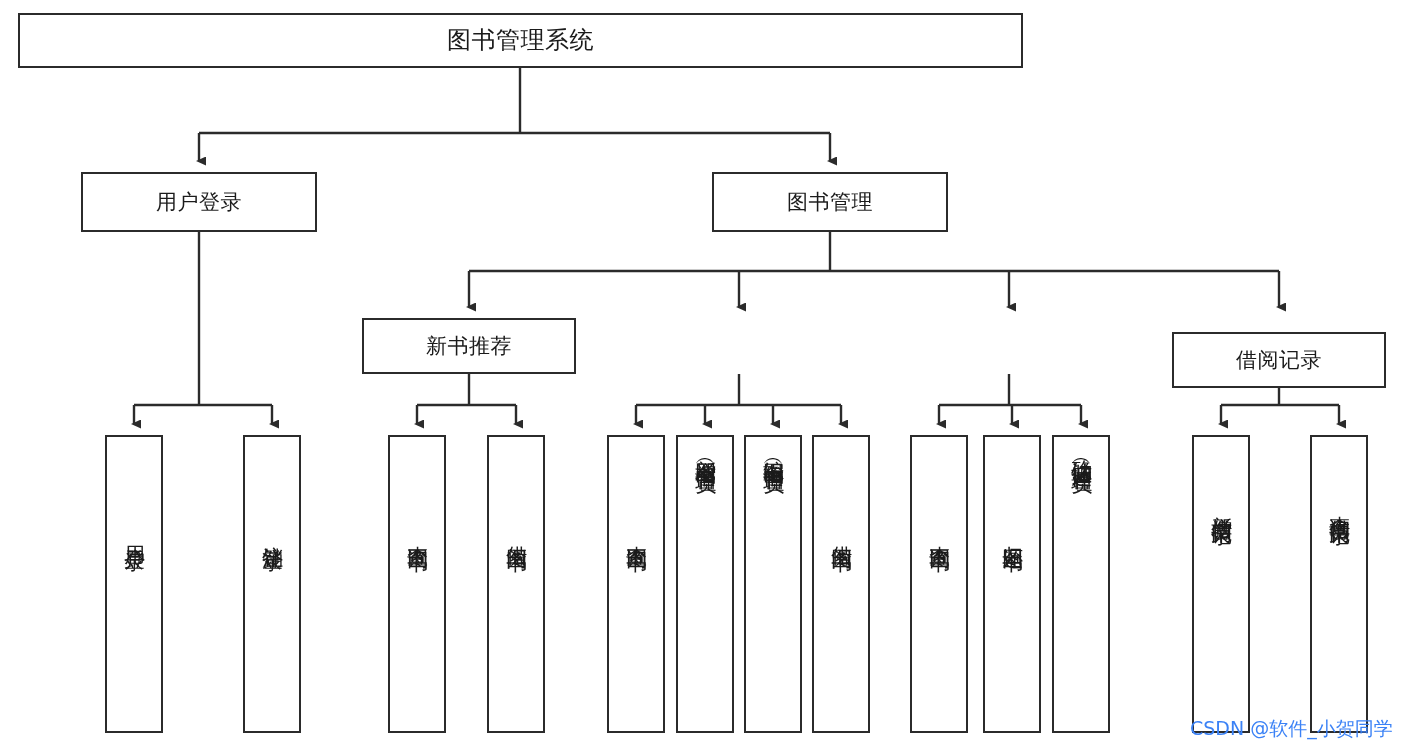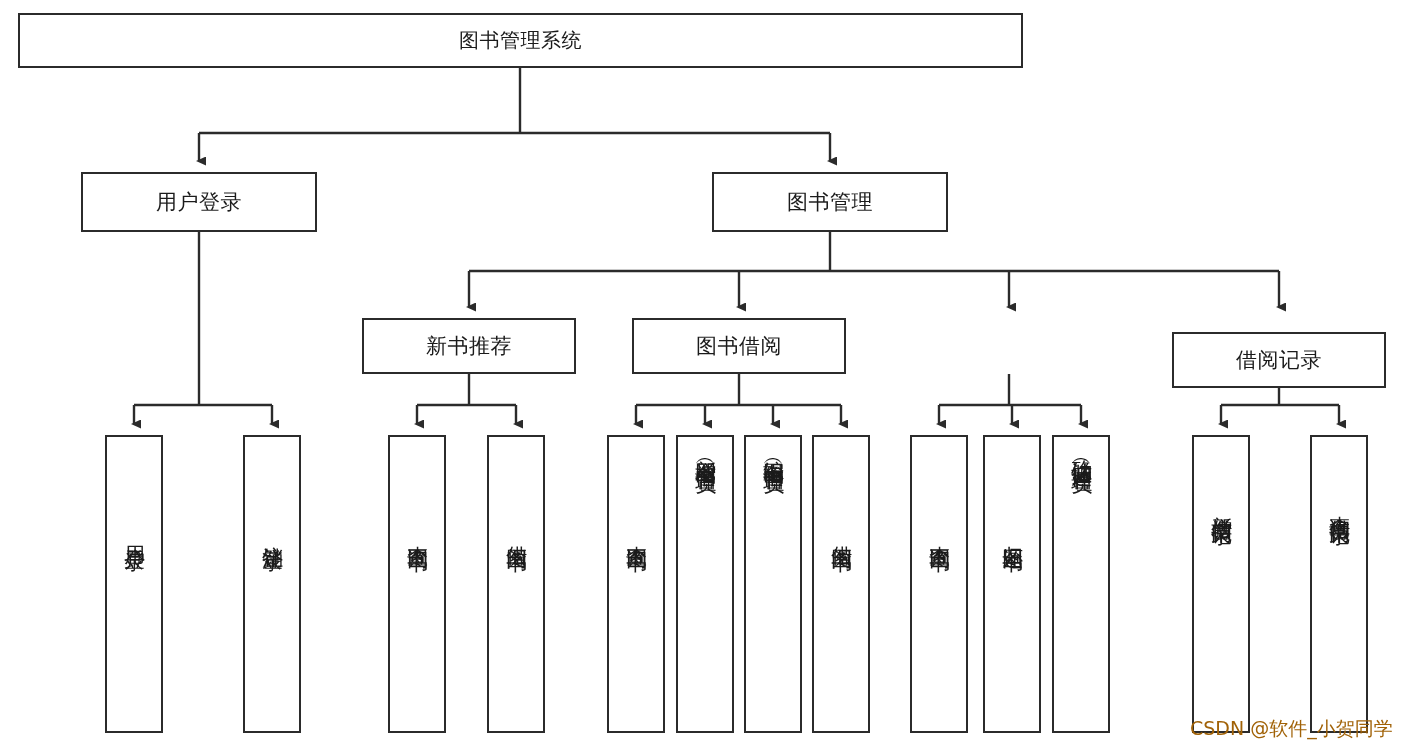--- a/index.html
+++ b/index.html
@@ -35,21 +35,21 @@
     align-items: center;
     justify-content: center;
     color: #1b1b1b;
   }
   .node .lbl {
     display: block;
     text-align: center;
     line-height: 1.05;
     letter-spacing: 0.5px;
   }
-  .node.root .lbl   { font-size: 20px; }
+  .node.root .lbl   { font-size: 24px; }
   .node.lvl2 .lbl   { font-size: 21px; }
   .node.lvl3 .lbl   { font-size: 21px; }
   .node.leaf {
     align-items: flex-start;
     padding-top: 8px;
   }
   .node.leaf .lbl {
     writing-mode: vertical-rl;
     text-orientation: upright;
     font-size: 21px;
@@ -124,23 +124,20 @@
   <div class="node lvl2" style="left: 81px; top: 172px; width: 236px; height: 60px;">
     <span class="lbl">用户登录</span>
   </div>
   <div class="node lvl3" style="left: 362px; top: 318px; width: 214px; height: 56px;">
     <span class="lbl">新书推荐</span>
   </div>
 
   <div class="node lvl2" style="left: 712px; top: 172px; width: 236px; height: 60px;">
     <span class="lbl">图书管理</span>
   </div>
-  <div class="node lvl3" style="left: 632px; top: 318px; width: 214px; height: 56px;">
-    <span class="lbl">图书借阅</span>
-  </div>
   <div class="node lvl3" style="left: 1172px; top: 332px; width: 214px; height: 56px;">
     <span class="lbl">借阅记录</span>
   </div>
 
   <div id="leaf-host">
       <div class="node leaf short" style="left: 105px; top: 435px; width: 58px; height: 298px;">
         <span class="lbl">用户登录</span>
       </div>
       <div class="node leaf short" style="left: 243px; top: 435px; width: 58px; height: 298px;">
         <span class="lbl">注销登录</span>
@@ -173,14 +170,14 @@
         <span class="lbl">确认归还（管理员）</span>
       </div>
       <div class="node leaf mid" style="left: 1192px; top: 435px; width: 58px; height: 298px;">
         <span class="lbl">新增借阅记录</span>
       </div>
       <div class="node leaf mid" style="left: 1310px; top: 435px; width: 58px; height: 298px;">
         <span class="lbl">查询借阅记录</span>
       </div>
     </div>
 
-  <div class="watermark" style="left: 1190px; top: 716px; color: #a16207;">CSDN @软件_小贺同学</div>
+  <div class="watermark" style="left: 1190px; top: 716px; color: #3b82f6;">CSDN @软件_小贺同学</div>
 </div>
 
 </body></html>

